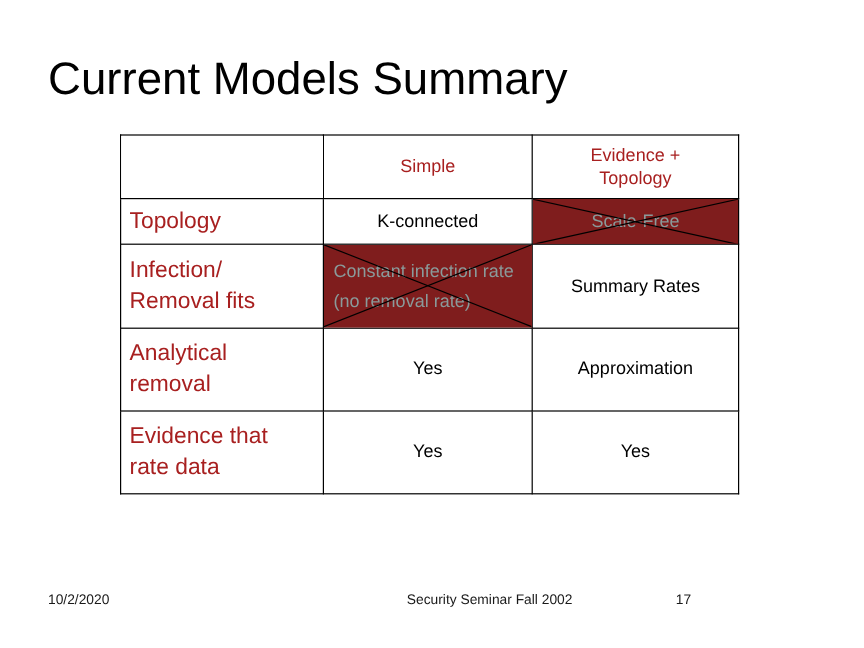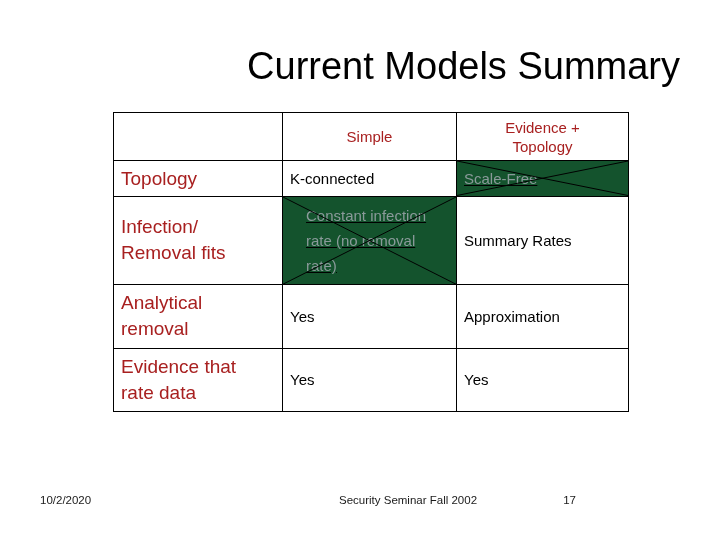--- a/index.html
+++ b/index.html
@@ -14,31 +14,31 @@
     overflow: hidden;
     position: relative;
   }
 
   
   #slide-title {
     position: absolute;
     left: 40px;
     top: 44px;
     width: 640px;
-    text-align: right;
+    text-align: left;
     font-size: 38px;
     line-height: 44px;
     color: #000000;
     white-space: nowrap;
   }
 
   
   #summary-table {
     position: absolute;
-    left: 113px;
+    left: 100px;
     top: 112px;
     width: 515px;
     height: 300px;
     border-collapse: collapse;
     table-layout: fixed;
   }
   #summary-table td {
     border: 1.5px solid #000000;
     padding: 0;
     vertical-align: middle;
@@ -64,32 +64,32 @@
   
   .hdr .cell-inner {
     text-align: center;
     color: #a82020;
     font-size: 15px;
     line-height: 19px;
   }
 
   
   .val .cell-inner {
+    text-align: center;
     color: #000000;
     font-size: 15px;
     line-height: 19px;
   }
 
   
   .corner { background: #ffffff; }
 
   
   td.crossed {
-    background: #14532d;
-    text-decoration: underline;
+    background: #7f1d1d;
   }
   td.crossed .cell-inner {
     color: #8a9a9a;
     position: relative;
     z-index: 1;
   }
   td.crossed .x-mark {
     position: absolute;
     left: 0; top: 0;
     width: 100%; height: 100%;
@@ -98,21 +98,21 @@
     display: block;
   }
   td.crossed .x-mark line {
     stroke: #000000;
     stroke-width: 1;
     vector-effect: non-scaling-stroke;
   }
   
   td.crossed.align-left .cell-inner {
     text-align: left;
-    padding-left: 23px;
+    padding-left: 8px;
     line-height: 25px;
   }
 
   
   #footer {
     position: absolute;
     left: 0;
     top: 494px;
     width: 616px;
     height: 18px;

